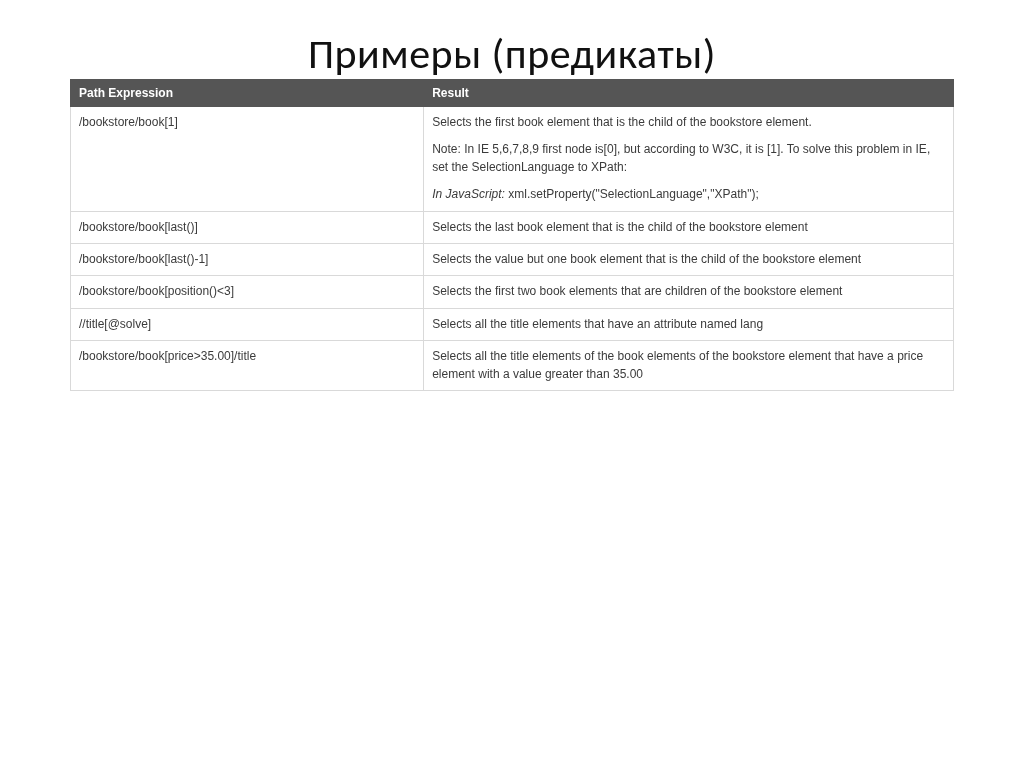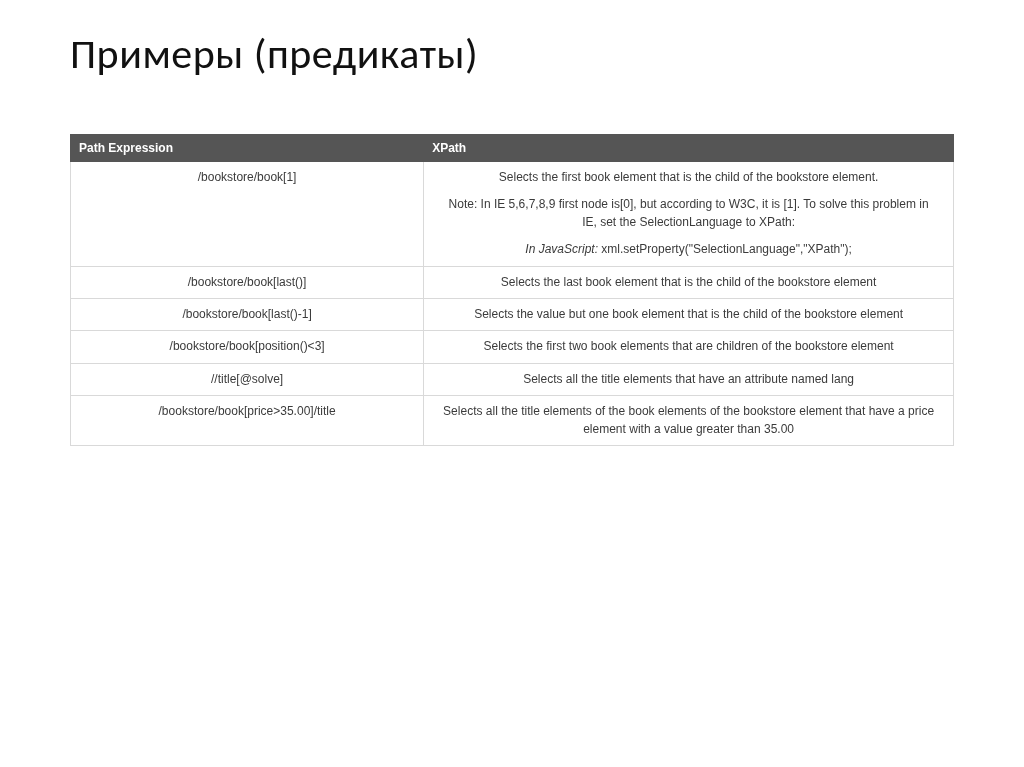--- a/index.html
+++ b/index.html
@@ -10,48 +10,46 @@
     font-family: Verdana, Geneva, sans-serif;
     color: #333;
   }
   .slide {
     padding: 20px 70px 30px 70px;
   }
   h1.title {
     font-family: "Calibri", "Segoe UI", Arial, sans-serif;
     font-weight: 400;
     font-size: 42px;
-    text-align: left;
+    text-align: center;
     color: #111;
     margin-top: 8px;
-    margin-bottom: 55px;
     letter-spacing: 0.5px;
   }
   table.xpath {
     width: 100%;
     border-collapse: collapse;
     font-size: 12px;
     color: #3b3b3b;
   }
   table.xpath th {
     background: #555555;
     color: #ffffff;
     text-align: left;
     font-weight: bold;
     padding: 6px 8px;
     border: 1px solid #555555;
     font-size: 12px;
     margin-top: 44px;
   }
   table.xpath td {
     border: 1px solid #d9d9d9;
-    padding: 7px 16px;
+    padding: 7px 8px;
     vertical-align: top;
     line-height: 1.45;
-    text-align: center;
   }
   table.xpath td.expr {
     width: 40%;
     font-family: Verdana, Geneva, sans-serif;
   }
   table.xpath td.result {
     width: 60%;
   }
   .note-block { margin-top: 10px; }
   .note-label { font-weight: normal; }
@@ -61,21 +59,21 @@
 </head>
 <body>
 
 <div class="slide">
   <h1 class="title">Примеры (предикаты)</h1>
 
   <table class="xpath">
     <thead>
       <tr>
         <th>Path Expression</th>
-        <th>XPath</th>
+        <th>Result</th>
       </tr>
     </thead>
     <tbody>
       <tr>
         <td class="expr">/bookstore/book[1]</td>
         <td class="result">
           <span>Selects the first book element that is the child of the bookstore element.</span>
           <div class="note-block">
             <span class="note-label">Note:</span><span> In IE 5,6,7,8,9 first node is[0], but according to W3C, it is [1]. To solve this problem in IE, set the SelectionLanguage to XPath:</span>
           </div>

